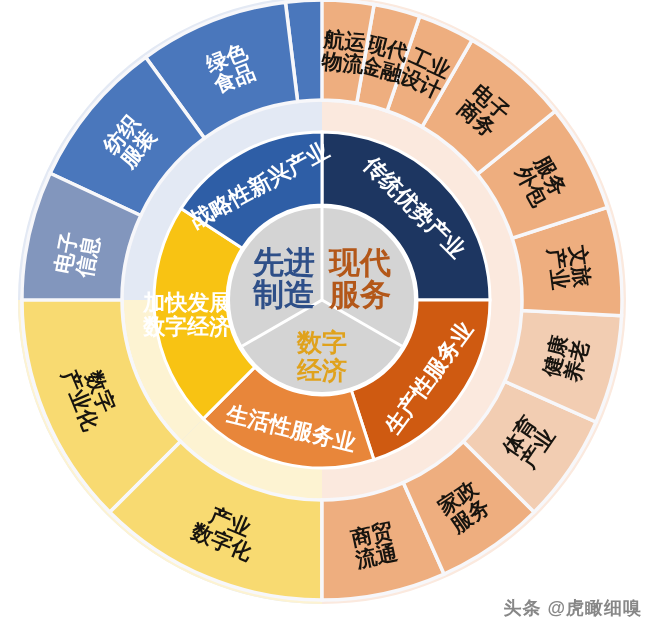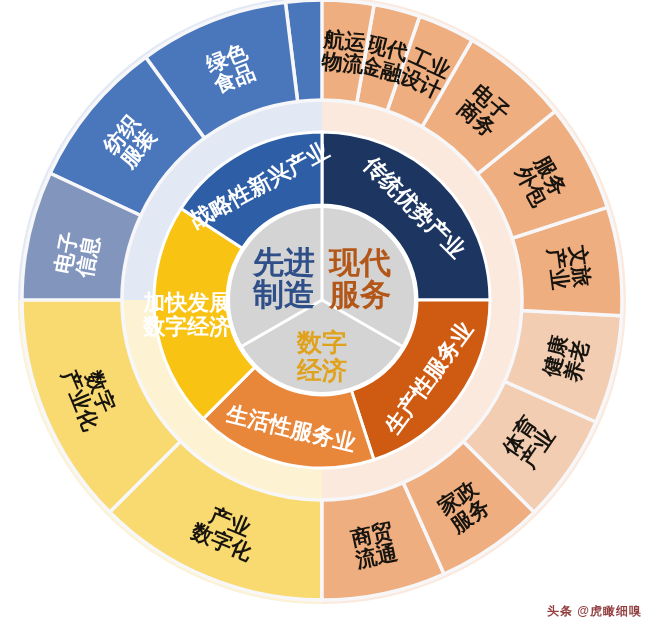--- a/index.html
+++ b/index.html
@@ -24,21 +24,21 @@
   .lbl-outer-dark{fill:#17140f;font-size:21px;}
   .lbl-outer-light{fill:#ffffff;font-size:21px;}
   .lbl-mid{fill:#ffffff;font-size:22px;
     paint-order:stroke;stroke:rgba(255,255,255,0.0);}
   .lbl-core-blue{fill:#2e4f88;font-size:31px;}
   .lbl-core-orange{fill:#b35719;font-size:31px;}
   .lbl-core-gold{fill:#e0a21c;font-size:25px;}
   .watermark{
     position:absolute;right:8px;bottom:6px;
     font-family:"Liberation Sans","DejaVu Sans",sans-serif;
-    font-size:12px;font-weight:bold;color:#7f1d1d;opacity:.85;
+    font-size:18px;font-weight:bold;color:#737373;opacity:.85;
     letter-spacing:1px;
     margin-left:36px;
   }
 </style>
 </head>
 <body>
 
 <div id="stage">
   <svg id="wheel" width="650" height="626" viewBox="0 0 650 626">
       <g>

